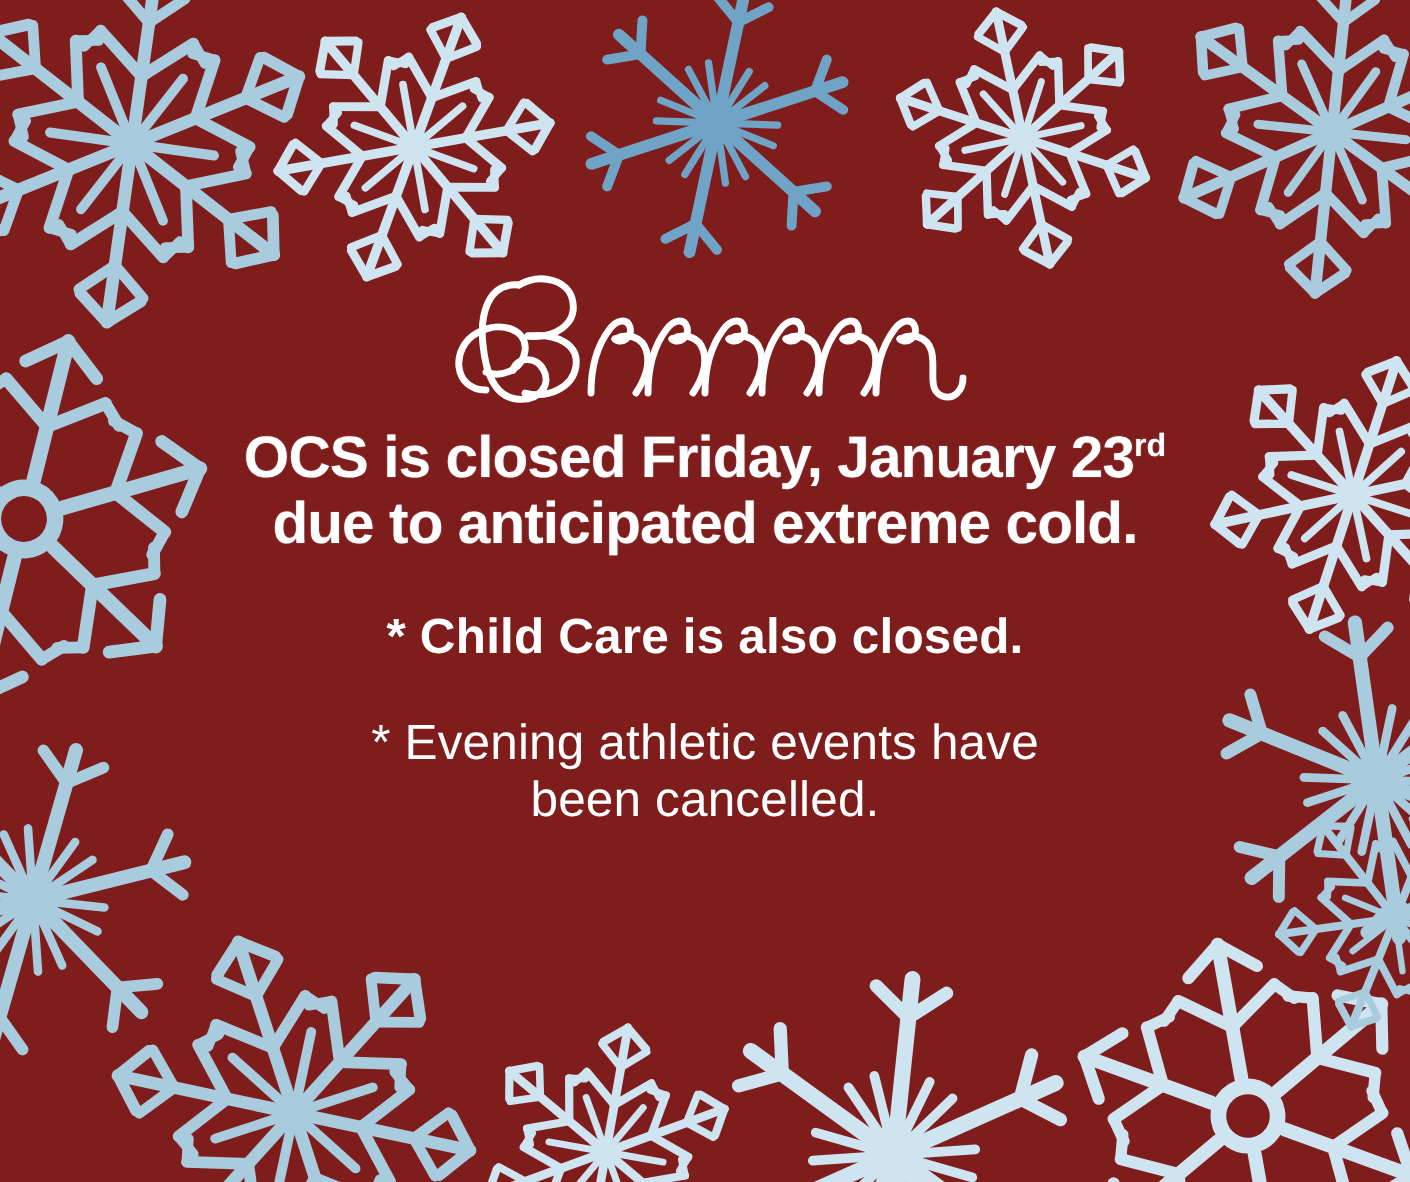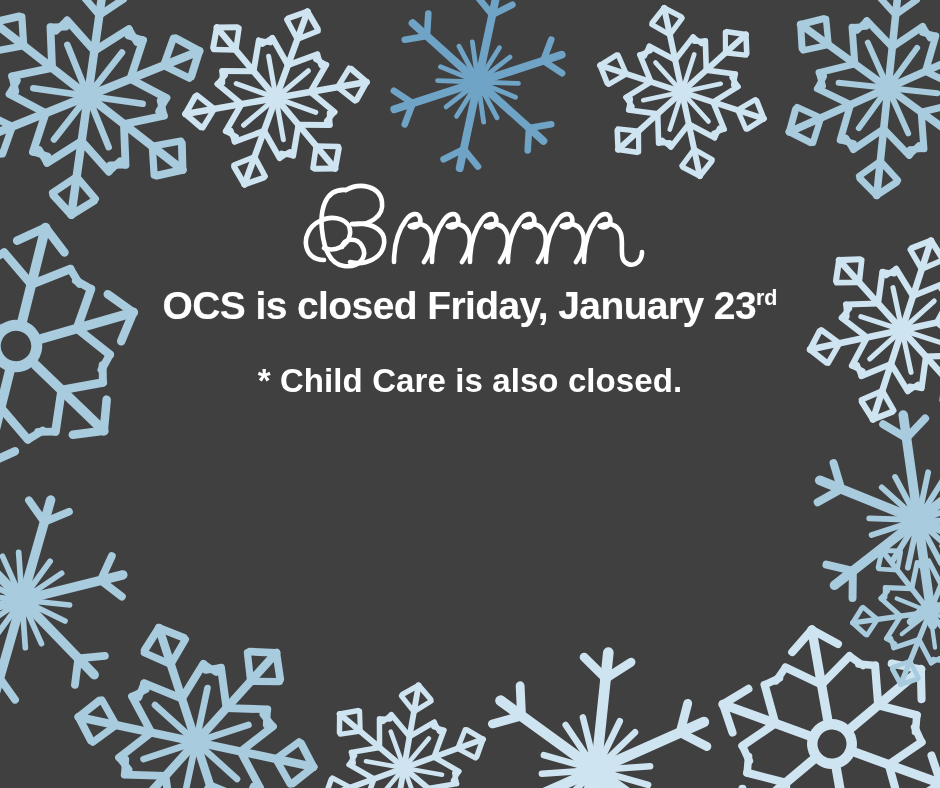--- a/index.html
+++ b/index.html
@@ -3,21 +3,21 @@
 <meta charset="utf-8">
 <style>
   html,body{margin:0;padding:0;}
   body{
     width:940px;height:788px;overflow:hidden;
     font-family:"Liberation Sans", sans-serif;
     background:#3E84AE;
   }
   #poster{
     position:relative;width:940px;height:788px;overflow:hidden;
-    background:#404040;
+    background:#7f1d1d;
   }
   #flakes{position:absolute;inset:0;width:940px;height:788px;}
 
   #content{
     position:absolute;left:0;top:0;width:940px;height:788px;
     display:flex;flex-direction:column;align-items:center;
     justify-content:flex-start;
     text-align:center;color:#FFFFFF;
     pointer-events:none;
   }
@@ -193,19 +193,24 @@
           <path d="M272 58 C280 54 290 56 293 66 C296 77 290 88 286 94"></path>
 
           <path d="M294 94 C294 74 300 60 306 52 C311 45 318 44 320 50 C322 57 314 62 310 58"></path>
           <path d="M310 58 C318 54 328 56 331 66 C334 78 328 92 338 96 C346 99 352 92 352 84"></path>
         </g>
       </svg>
     </div>
 
     <div class="headline">
       <span class="l1"><span>OCS is closed Friday, January 23</span><span class="sup">rd</span></span>
+      <span class="l2">due to anticipated extreme cold.</span>
     </div>
 
     <div class="note note1">* Child Care is also closed.</div>
 
+    <div class="note note2">
+      <span class="nl">* Evening athletic events have</span>
+      <span class="nl">been cancelled.</span>
+    </div>
 
   </div>
 </div>
 
 </body></html>

